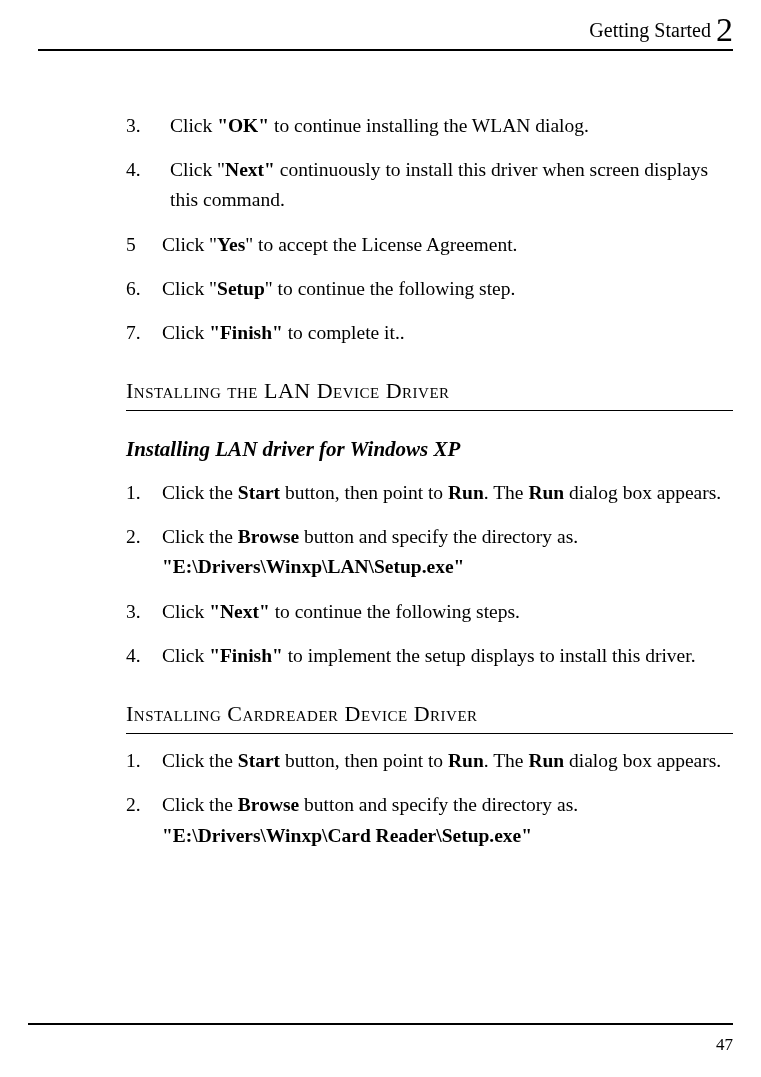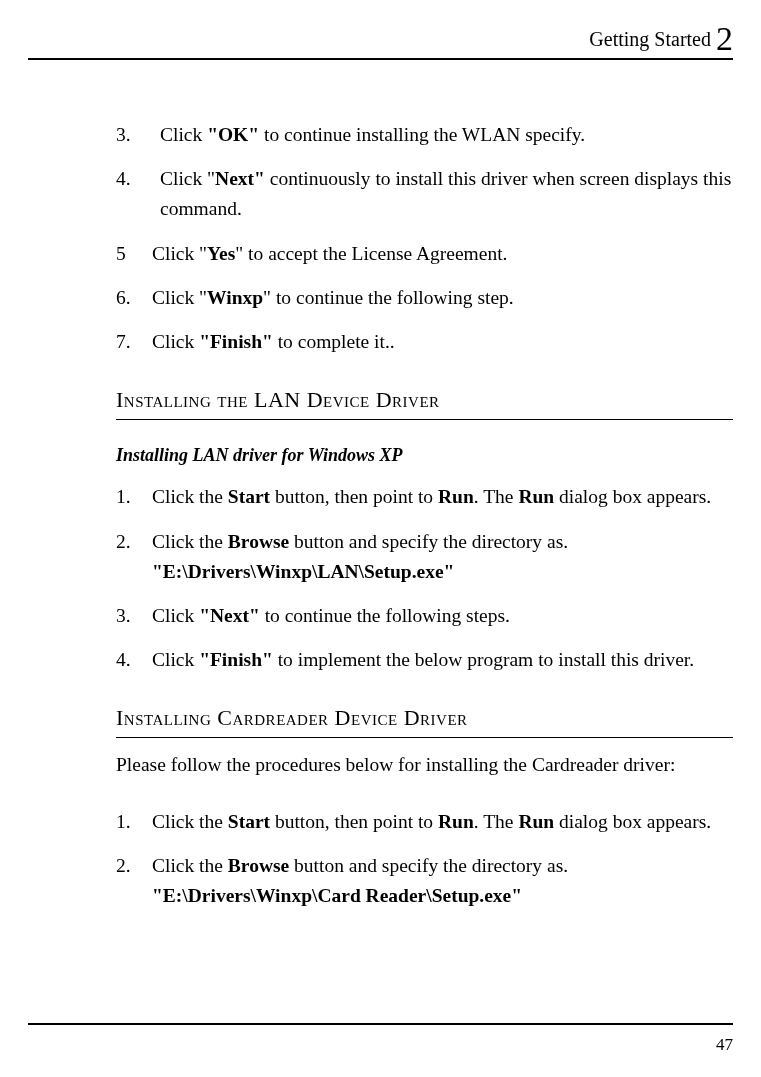--- a/index.html
+++ b/index.html
@@ -6,22 +6,23 @@
     margin: 0;
     padding: 0;
     font-family: Garamond, 'Times New Roman', serif;
     background: #fff;
     color: #000;
     width: 761px;
     height: 1077px;
     position: relative;
   }
   .page {
-    padding: 14px 28px 0 28px;
+    padding: 5px 28px 0 28px;
     box-sizing: border-box;
+    margin-left: 10px;
   }
   .header {
     text-align: right;
     font-size: 20px;
     padding-top: 6px;
     padding-bottom: 0;
     border-bottom: 2px solid #000;
   }
   .header .chapnum {
     font-size: 34px;
@@ -54,21 +55,21 @@
     border-bottom: 1.5px solid #000;
     margin: 26px 0 12px 0;
     padding-bottom: 2px;
   }
   .para {
     margin: 10px 0 26px 0;
   }
   .h3 {
     font-style: italic;
     font-weight: bold;
-    font-size: 18px;
+    font-size: 21px;
     margin: 22px 0 12px 0;
   }
   .footer-line {
     position: absolute;
     left: 28px;
     right: 28px;
     bottom: 52px;
     border-top: 2px solid #000;
   }
   .page-num {
@@ -86,33 +87,33 @@
 <div class="page">
   <div class="header">
     <span>Getting Started</span>
     <span class="chapnum">2</span>
   </div>
 
   <div class="content">
 
     <div class="list-item">
       <div class="num wide">3.</div>
-      <div class="txt"><span>Click </span><b>"OK"</b><span> to continue installing the WLAN specify.</span></div>
+      <div class="txt"><span>Click </span><b>"OK"</b><span> to continue installing the WLAN dialog.</span></div>
     </div>
     <div class="list-item">
       <div class="num wide">4.</div>
       <div class="txt"><span>Click "</span><b>Next"</b><span> continuously to install this driver when screen displays this command.</span></div>
     </div>
     <div class="list-item">
       <div class="num">5</div>
       <div class="txt"><span>Click "</span><b>Yes</b><span>" to accept the License Agreement.</span></div>
     </div>
     <div class="list-item">
       <div class="num">6.</div>
-      <div class="txt"><span>Click "</span><b>Winxp</b><span>" to continue the following step.</span></div>
+      <div class="txt"><span>Click "</span><b>Setup</b><span>" to continue the following step.</span></div>
     </div>
     <div class="list-item">
       <div class="num">7.</div>
       <div class="txt"><span>Click </span><b>"Finish"</b><span> to complete it..</span></div>
     </div>
 
     <div class="h2">Installing the LAN Device Driver</div>
     <div class="h3">Installing LAN driver for Windows XP</div>
 
     <div class="list-item">
@@ -122,25 +123,24 @@
     <div class="list-item">
       <div class="num">2.</div>
       <div class="txt"><span>Click the </span><b>Browse</b><span> button and specify the directory as.</span><br><b>"E:\Drivers\Winxp\LAN\Setup.exe"</b></div>
     </div>
     <div class="list-item">
       <div class="num">3.</div>
       <div class="txt"><span>Click  </span><b>"Next"</b><span> to continue the following steps.</span></div>
     </div>
     <div class="list-item">
       <div class="num">4.</div>
-      <div class="txt"><span>Click </span><b>"Finish"</b><span> to implement the below program to install this driver.</span></div>
+      <div class="txt"><span>Click </span><b>"Finish"</b><span> to implement the setup displays to install this driver.</span></div>
     </div>
 
     <div class="h2">Installing Cardreader Device Driver</div>
-    <div class="para">Please follow the procedures below for installing the Cardreader driver:</div>
 
     <div class="list-item">
       <div class="num">1.</div>
       <div class="txt"><span>Click the </span><b>Start</b><span> button, then point to </span><b>Run</b><span>. The </span><b>Run</b><span> dialog box appears.</span></div>
     </div>
     <div class="list-item">
       <div class="num">2.</div>
       <div class="txt"><span>Click the </span><b>Browse</b><span> button and specify the directory as.</span><br><b>"E:\Drivers\Winxp\Card Reader\Setup.exe"</b></div>
     </div>
 

